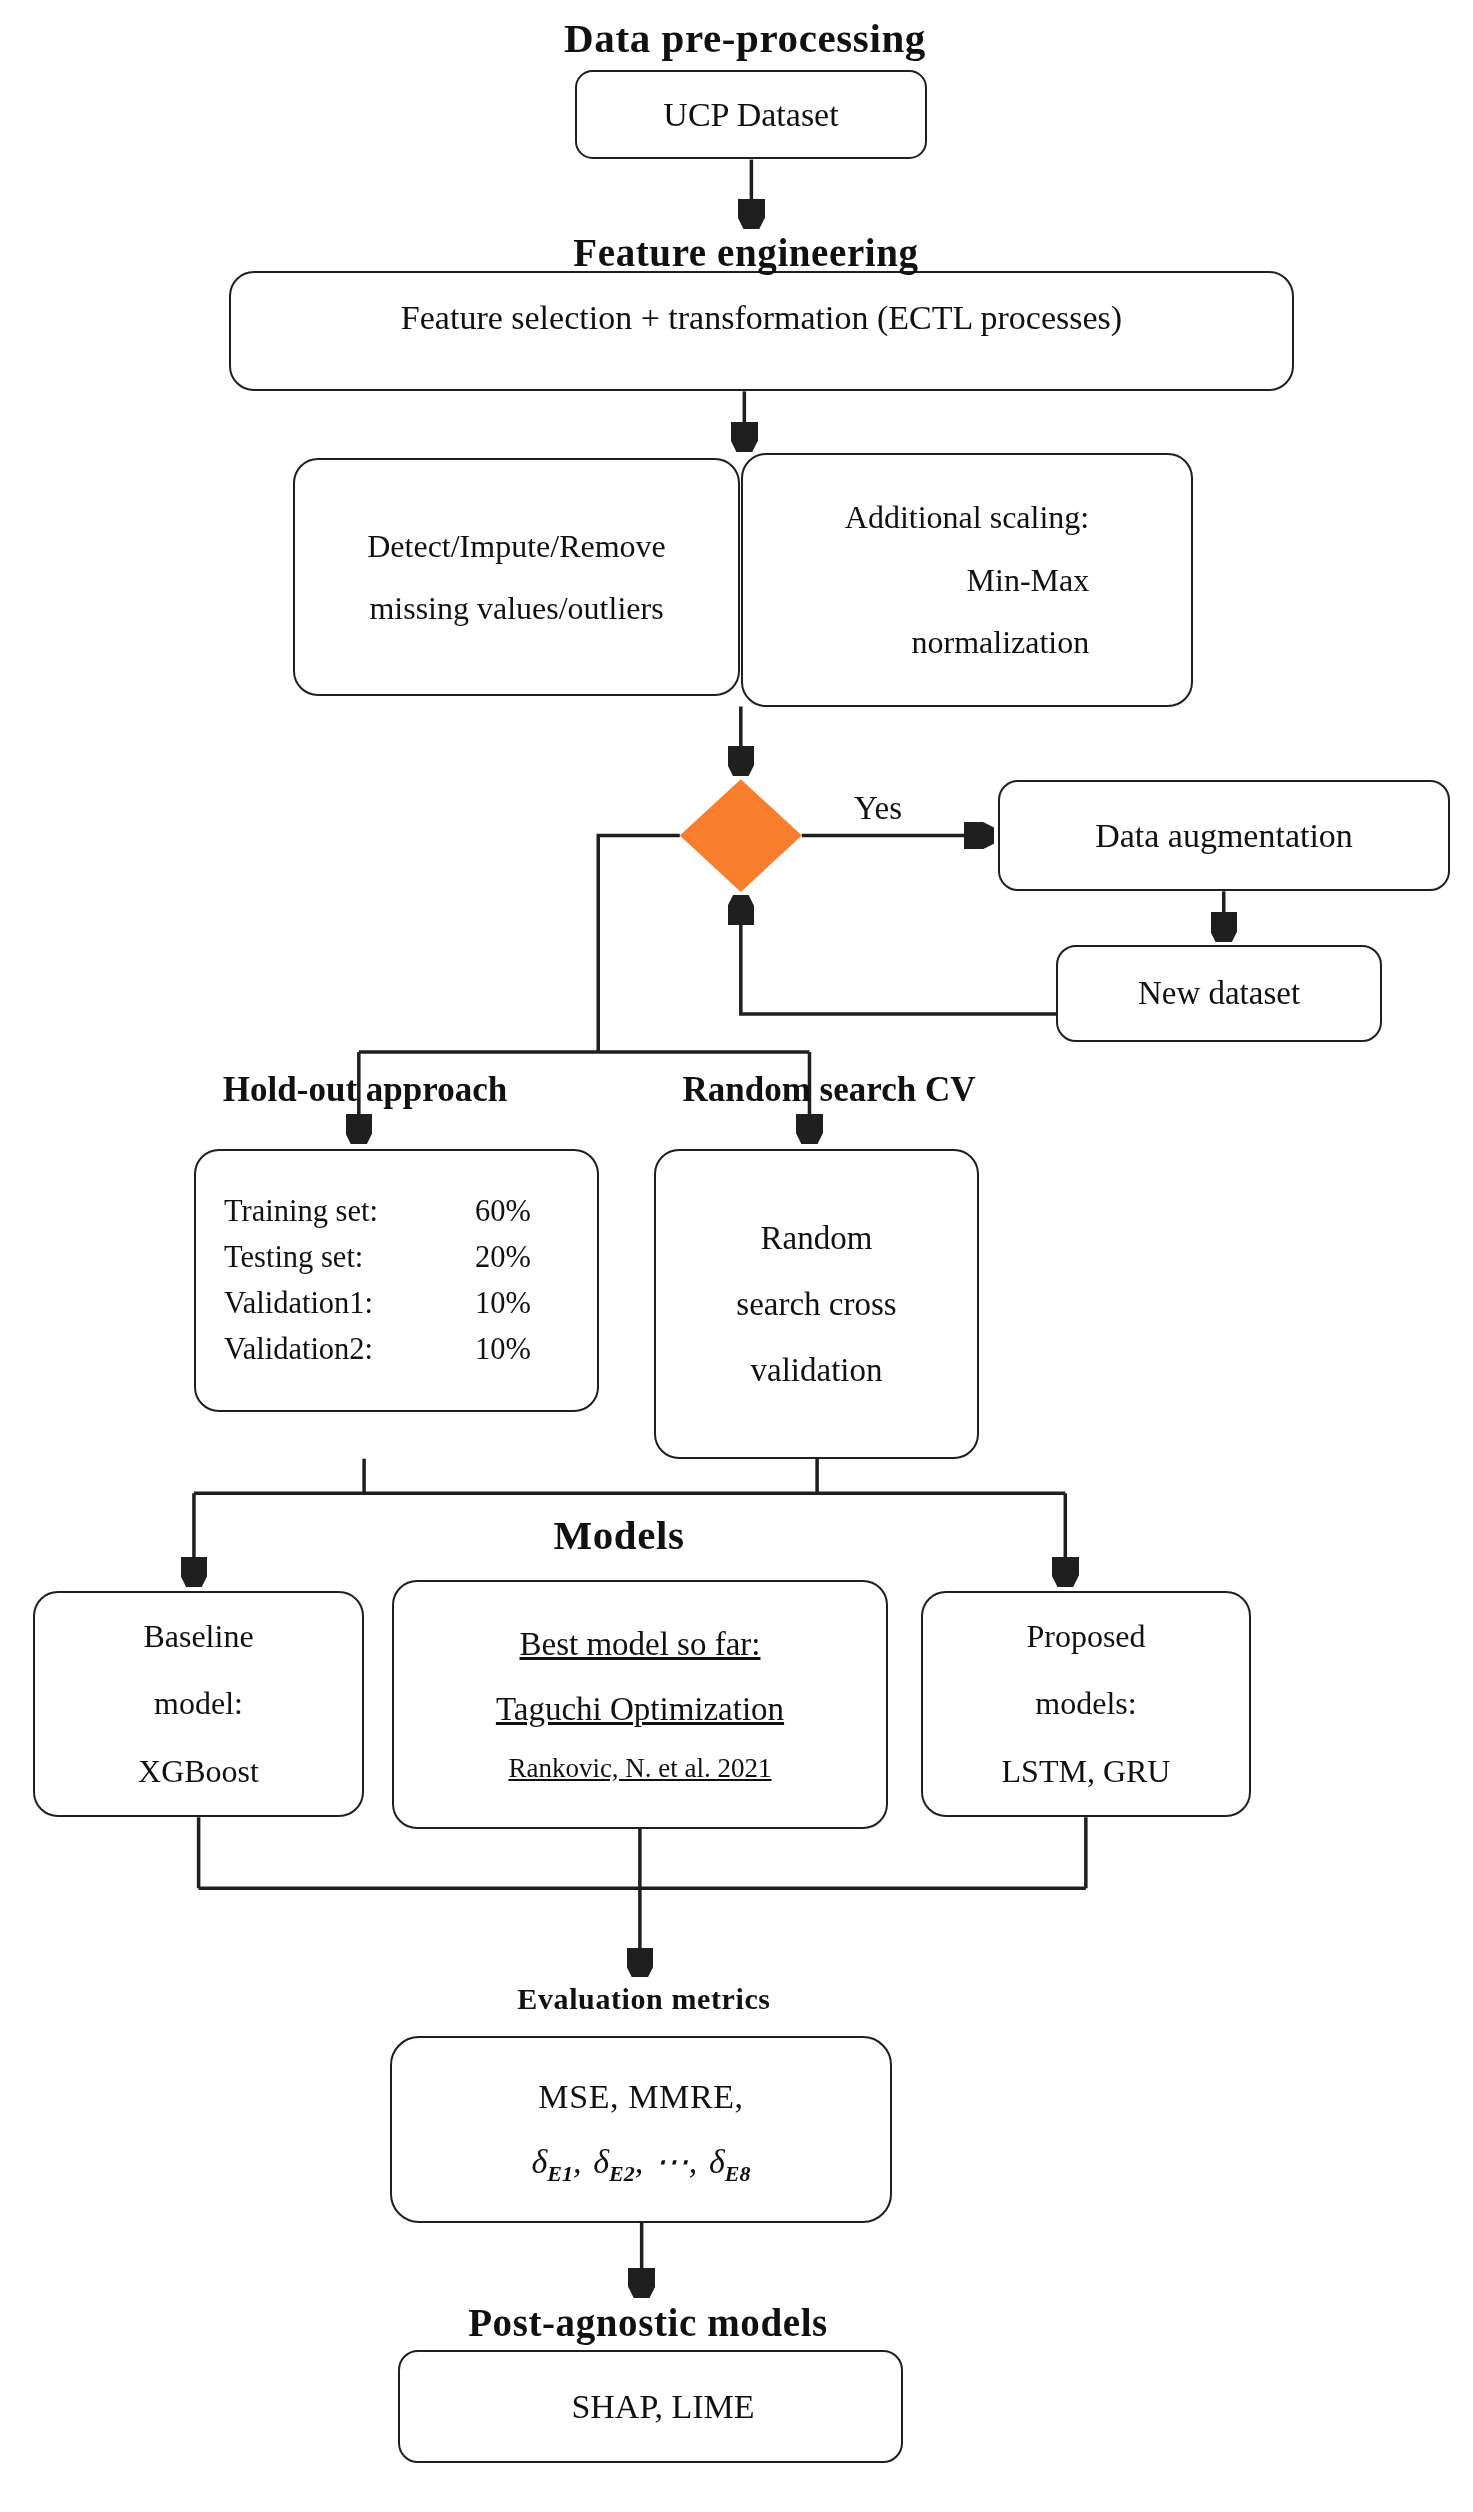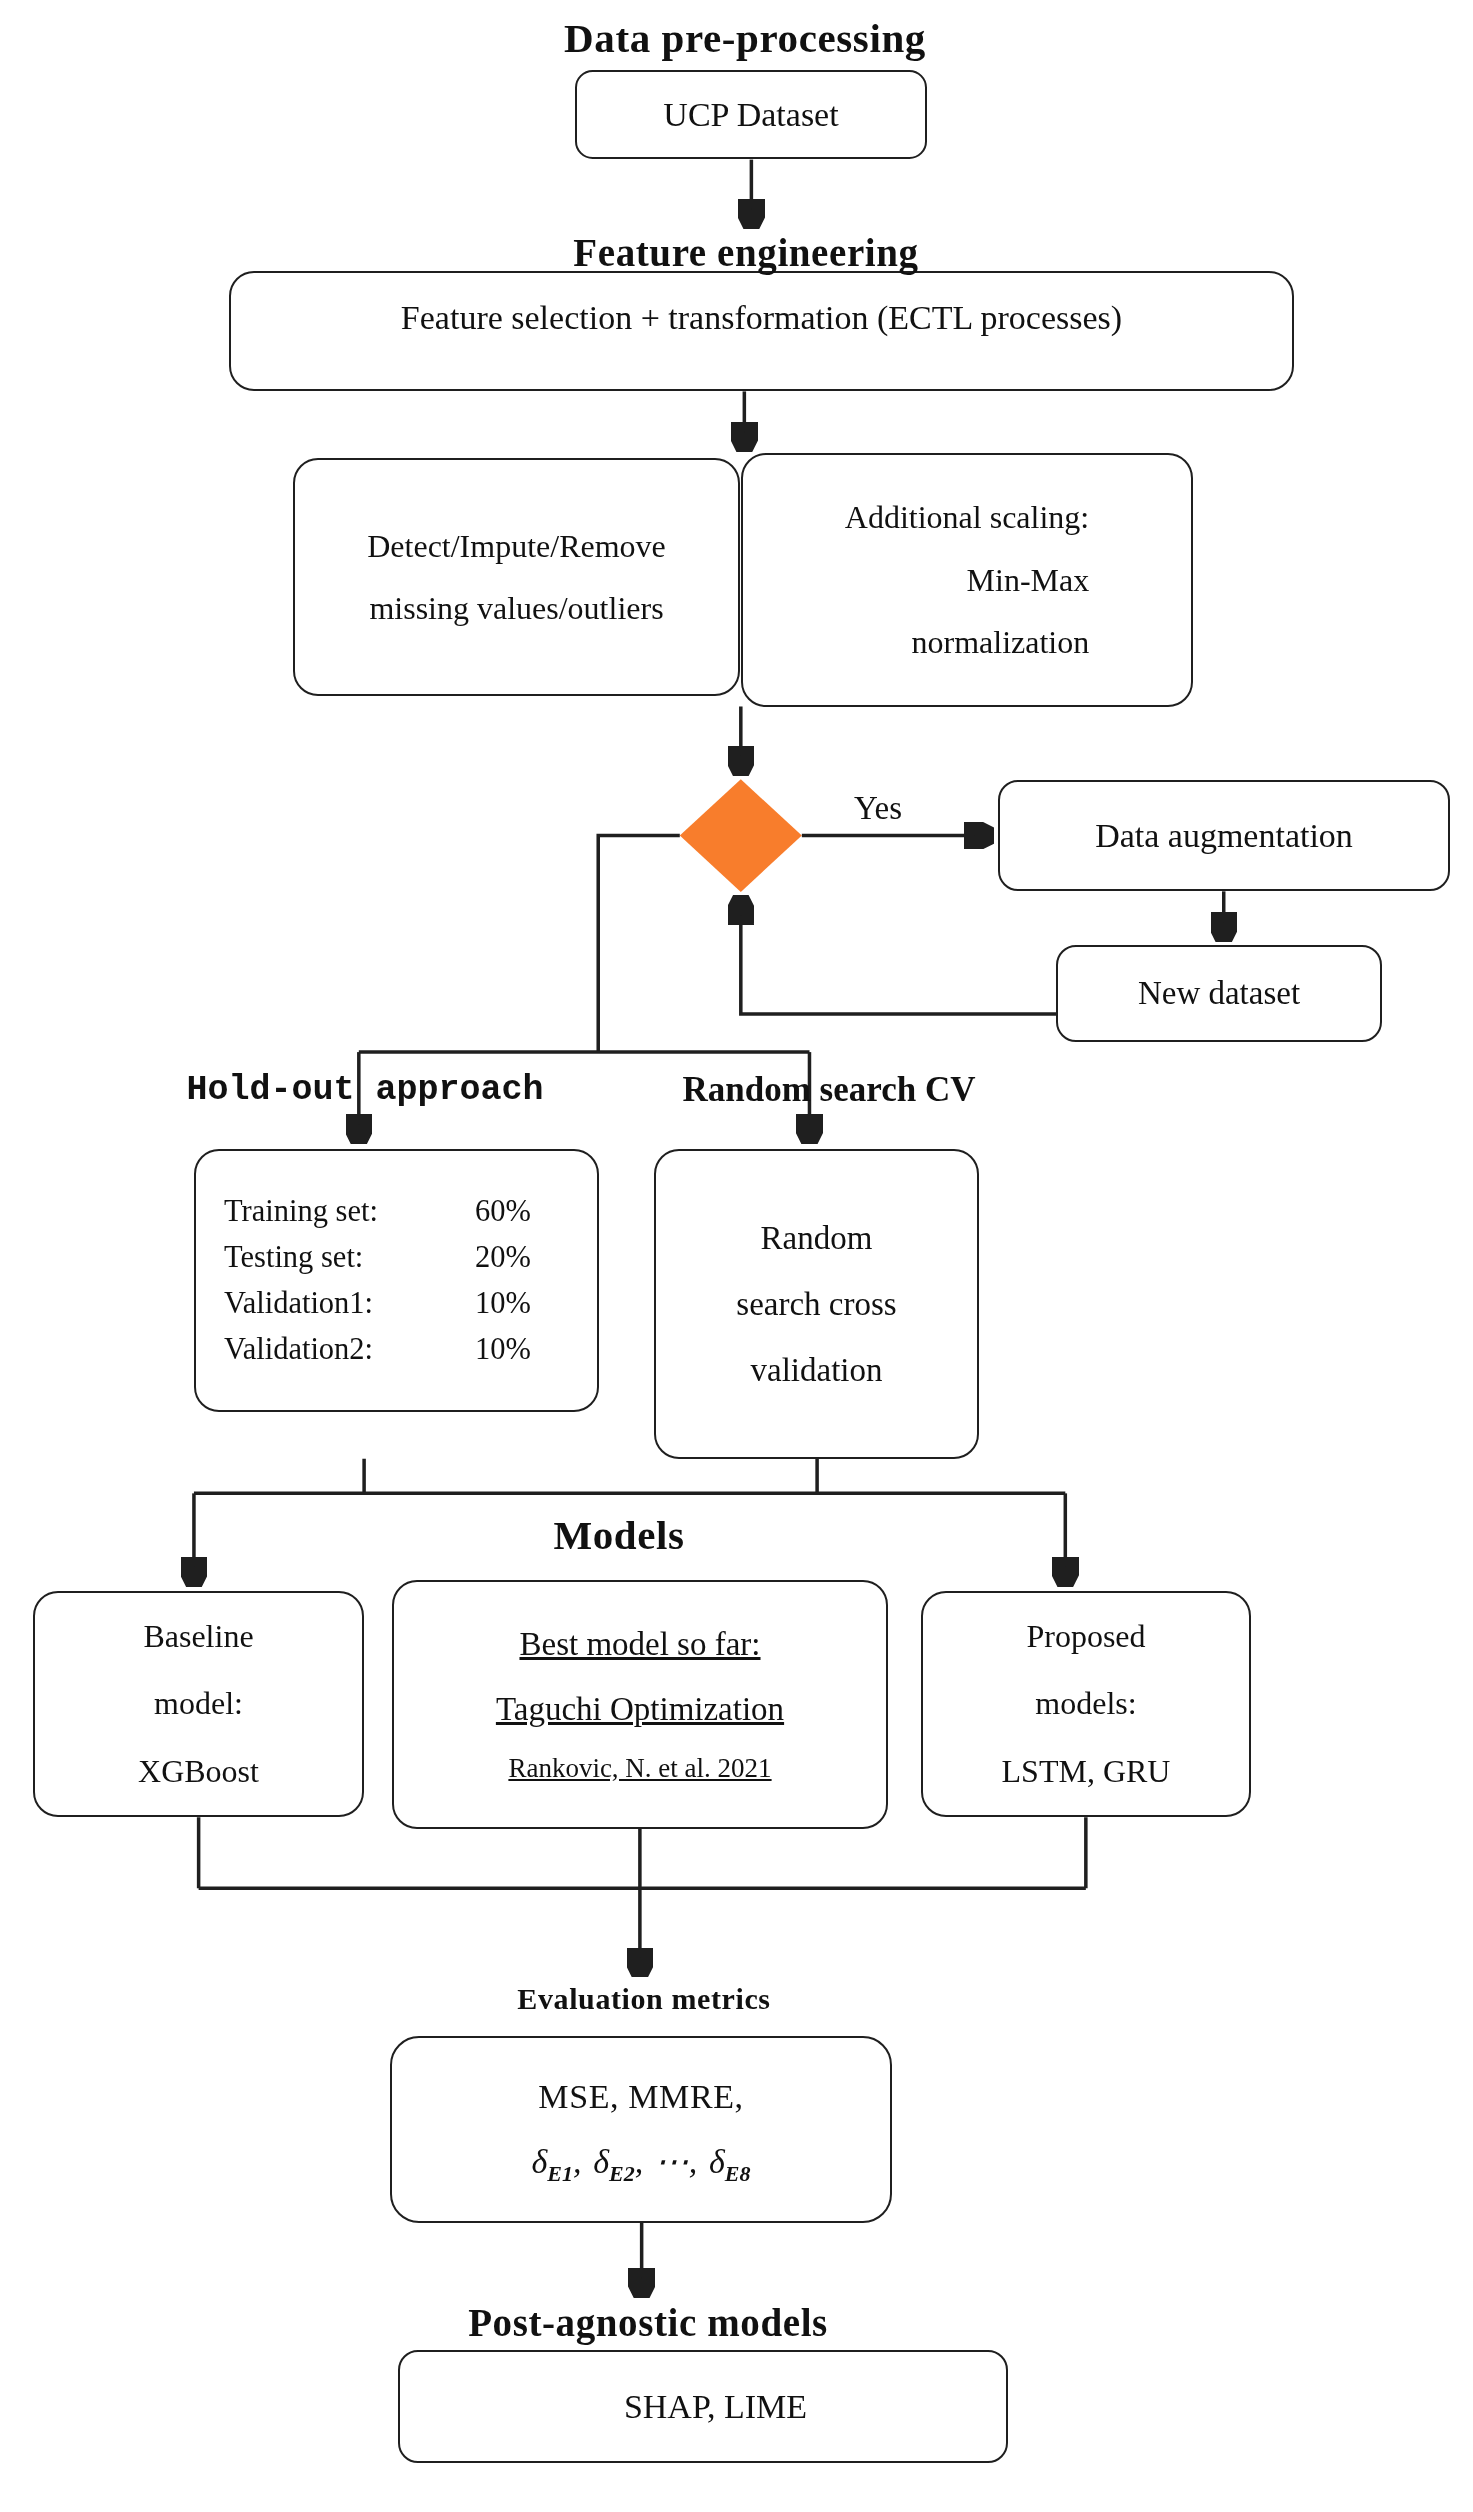--- a/index.html
+++ b/index.html
@@ -55,30 +55,30 @@
   #detect-box     { left: 293px;  top: 458px;  width: 447px; height: 238px; font-size: 32px; line-height: 1.95; }
   #scaling-box    { left: 741px; top: 453px;  width: 452px; height: 254px; font-size: 32px; line-height: 1.95; text-align: right; }
   #aug-box        { left: 998px; top: 780px; width: 452px; height: 111px; font-size: 34px; border-radius: 20px; }
   #new-box        { left: 1056px; top: 945px; width: 326px; height: 97px; font-size: 33px; border-radius: 20px; }
   #holdout-box    { left: 194px;  top: 1149px; width: 405px; height: 263px; font-size: 30.5px; }
   #random-box     { left: 654px; top: 1149px; width: 325px; height: 310px; font-size: 33px; line-height: 2.0; }
   #baseline-box   { left: 33px;   top: 1591px; width: 331px; height: 226px; font-size: 32px; line-height: 2.1; }
   #best-box       { left: 392px;  top: 1580px; width: 496px; height: 249px; font-size: 33px; text-decoration: underline; }
   #proposed-box   { left: 921px; top: 1591px; width: 330px; height: 226px; font-size: 32px; line-height: 2.1; }
   #metrics-box    { left: 390px;  top: 2036px; width: 502px; height: 187px; font-size: 34px; border-radius: 29px; }
-  #shap-box       { left: 398px;  top: 2350px; width: 610px; height: 113px; font-size: 34px; border-radius: 20px; padding-left: 25px; }
+  #shap-box       { left: 398px;  top: 2350px; width: 505px; height: 113px; font-size: 34px; border-radius: 20px; padding-left: 25px; }
 
   #title-preprocessing { left: 745px; top: 14px;   font-size: 41px; }
   #title-feature-eng   { left: 746px; top: 230px;  font-size: 39px; }
   #title-models        { left: 619px; top: 1511px; font-size: 41px; }
   #title-evaluation    { left: 644px; top: 1982px; font-size: 30px; }
   #title-post          { left: 648px; top: 2300px; font-size: 39px; }
 
   #yes-label { left: 878px; top: 790px; font-size: 33px; font-weight: 400; }
-  #holdout-label { left: 365px;  top: 1070px; font-size: 35px; font-family: Liberation Mono, monospace; }
+  #holdout-label { left: 365px;  top: 1070px; font-size: 35px; }
   #rscv-label    { left: 829px; top: 1070px; font-size: 35px; }
 
   .holdout-inner {
     display: flex;
     flex-direction: column;
     justify-content: space-evenly;
     width: 100%;
     height: 100%;
     padding: 32px 56px 32px 28px;
     box-sizing: border-box;

